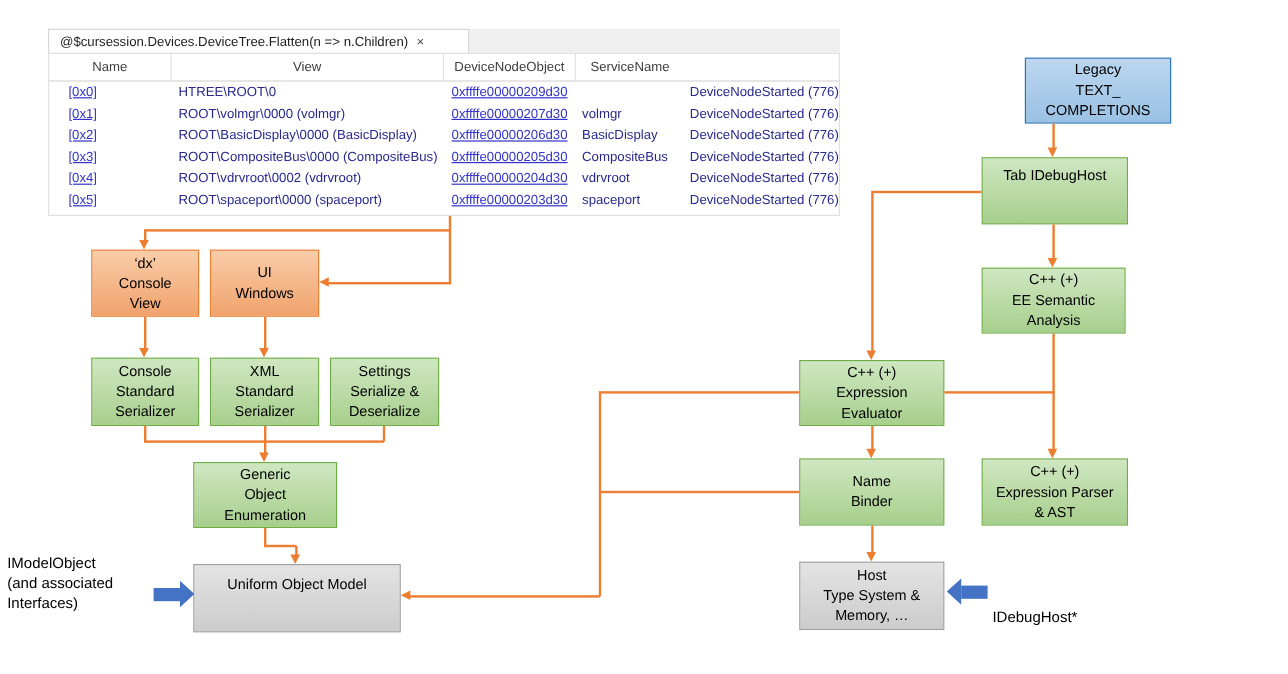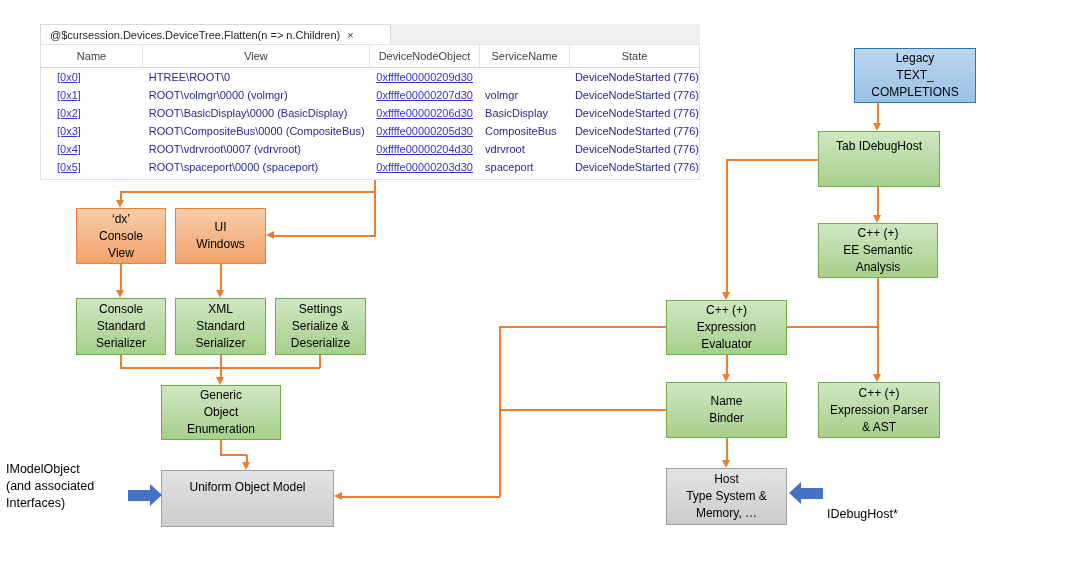--- a/index.html
+++ b/index.html
@@ -63,21 +63,20 @@
       <span class="close">×</span>
     </div>
   </div>
 
   <div class="panel">
     <div class="thead">
       <div class="c-name" style="padding-left:0">Name</div>
       <div class="c-value" style="padding-left:0">View</div>
       <div class="c-obj" style="padding-left:0">DeviceNodeObject</div>
       <div class="c-svc" style="padding-left:0">ServiceName</div>
-      <div class="c-state" style="padding-left:0">State</div>
     </div>
     <div class="trow">
       <div class="c-name"><span class="lnk">[0x0]</span></div>
       <div class="c-value navy">HTREE\ROOT\0</div>
       <div class="c-obj"><span class="lnk">0xffffe00000209d30</span></div>
       <div class="c-svc navy"></div>
       <div class="c-state navy">DeviceNodeStarted (776)</div>
     </div>
     <div class="trow">
       <div class="c-name"><span class="lnk">[0x1]</span></div>
@@ -95,21 +94,21 @@
     </div>
     <div class="trow">
       <div class="c-name"><span class="lnk">[0x3]</span></div>
       <div class="c-value navy">ROOT\CompositeBus\0000 (CompositeBus)</div>
       <div class="c-obj"><span class="lnk">0xffffe00000205d30</span></div>
       <div class="c-svc navy">CompositeBus</div>
       <div class="c-state navy">DeviceNodeStarted (776)</div>
     </div>
     <div class="trow">
       <div class="c-name"><span class="lnk">[0x4]</span></div>
-      <div class="c-value navy">ROOT\vdrvroot\0007 (vdrvroot)</div>
+      <div class="c-value navy">ROOT\vdrvroot\0002 (vdrvroot)</div>
       <div class="c-obj"><span class="lnk">0xffffe00000204d30</span></div>
       <div class="c-svc navy">vdrvroot</div>
       <div class="c-state navy">DeviceNodeStarted (776)</div>
     </div>
     <div class="trow">
       <div class="c-name"><span class="lnk">[0x5]</span></div>
       <div class="c-value navy">ROOT\spaceport\0000 (spaceport)</div>
       <div class="c-obj"><span class="lnk">0xffffe00000203d30</span></div>
       <div class="c-svc navy">spaceport</div>
       <div class="c-state navy">DeviceNodeStarted (776)</div>

